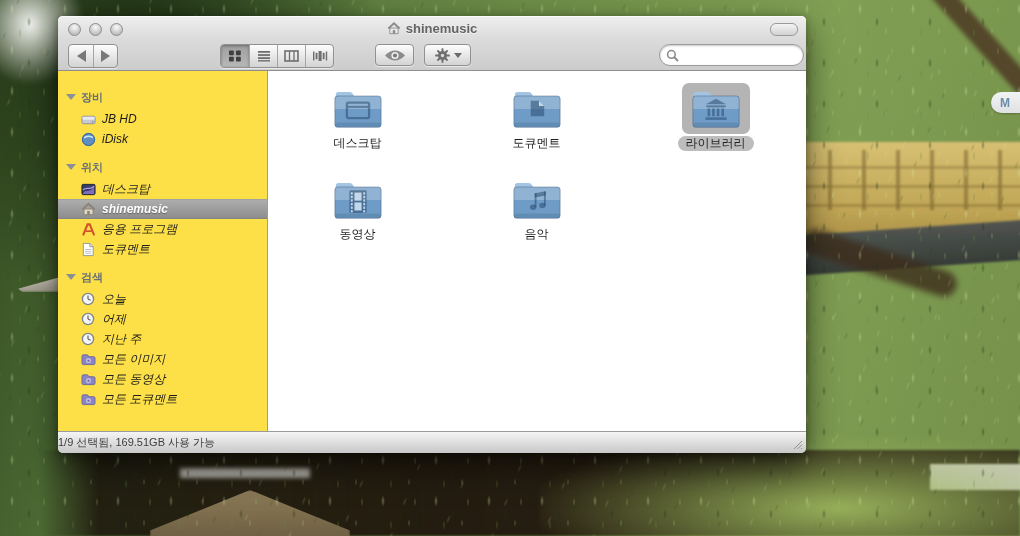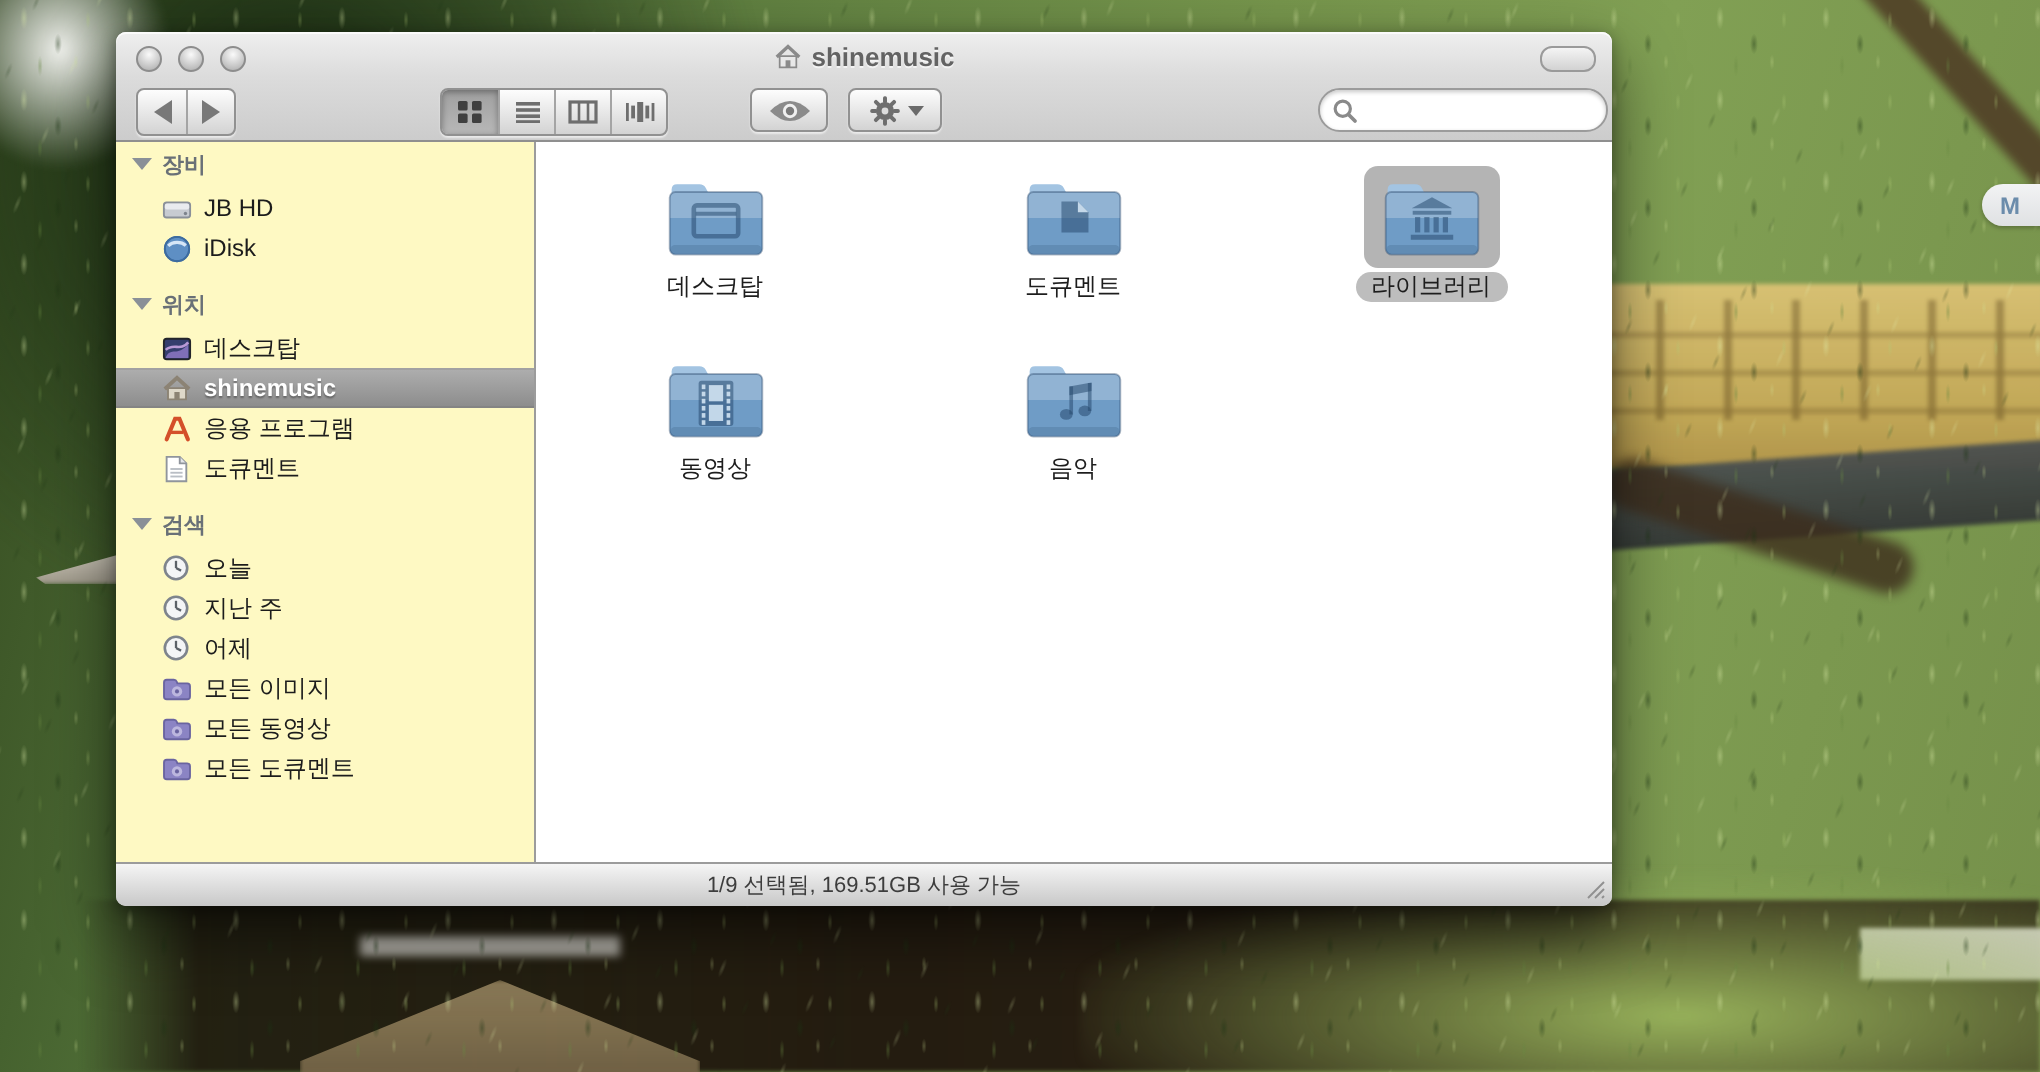--- a/index.html
+++ b/index.html
@@ -86,47 +86,47 @@
   .tri.left{border-top:6px solid transparent;border-bottom:6px solid transparent;border-right:9px solid #787878;}
   .tri.right{border-top:6px solid transparent;border-bottom:6px solid transparent;border-left:9px solid #787878;}
   .tri.down{border-left:4px solid transparent;border-right:4px solid transparent;border-top:5px solid #6a6a6a;}
   .search{position:absolute;left:601px;top:2px;width:137px;height:20px;border:1px solid #9b9b9b;
       border-radius:11px;background:#fff;display:flex;align-items:center;padding-left:6px;
       box-shadow:inset 0 1px 2px rgba(0,0,0,.22);}
   .search input{border:none;outline:none;background:transparent;width:105px;height:14px;
       font-size:11px;margin-left:3px;font-family:inherit;}
 
   .content{flex:1;display:flex;min-height:0;}
-  .sidebar{width:210px;background:#fef9c3;border-right:1px solid #9c9c9c;padding-top:2px;
+  .sidebar{width:210px;background:#fde047;border-right:1px solid #9c9c9c;padding-top:17px;
       box-sizing:border-box;overflow:hidden;text-align:center;}
   .side-header{display:flex;align-items:center;gap:5px;height:18px;padding-left:8px;
       font-size:11px;font-weight:bold;color:#697077;margin-bottom:3px;}
   .side-header.gap{margin-top:9px;}
   .disc-tri{width:0;height:0;border-left:5px solid transparent;border-right:5px solid transparent;
       border-top:6px solid #8a9097;}
   .side-row{display:flex;align-items:center;gap:6px;height:20px;padding-left:22px;font-size:12px;
       color:#1c1c1c;position:relative;}
   .side-row.selected{background:linear-gradient(#adadad,#8d8d8d);color:#fff;font-weight:bold;
       text-shadow:0 1px 1px rgba(0,0,0,.35);border-top:1px solid #a2a2a2;border-bottom:1px solid #848484;
       height:18px;}
   .side-icon{width:16px;height:16px;display:flex;align-items:center;justify-content:center;flex:none;}
-  .side-label{white-space:nowrap;}
+  .side-label{white-space:nowrap;font-style:italic;}
   .eject{position:absolute;right:8px;top:3px;width:14px;height:14px;}
 
   .main{flex:1;background:#ffffff;padding-top:12px;box-sizing:border-box;}
   .grid{display:grid;grid-template-columns:repeat(3,179px);grid-auto-rows:91px;}
   .cell{display:flex;flex-direction:column;align-items:center;}
   .ic-wrap{padding:3px 7px;border-radius:7px;line-height:0;}
   .ic-wrap.selected{background:#b4b4b4;}
   .f-label{margin-top:2px;font-size:12px;color:#1d1d1d;line-height:15px;}
   .f-label .pill{padding:0 8px;border-radius:8px;display:inline-block;}
   .f-label .pill.selected{background:#bdbdbd;}
 
   .statusbar{height:21px;border-radius:0 0 5px 5px;position:relative;border-top:1px solid #9b9b9b;
-      background:linear-gradient(#f5f5f5,#c8c8c8);display:flex;align-items:center;justify-content:center;}
+      background:linear-gradient(#f5f5f5,#c8c8c8);display:flex;align-items:center;justify-content:flex-start;}
   .status-text{font-size:11px;color:#3d3d3d;}
   .grip{position:absolute;right:3px;bottom:3px;line-height:0;}
 </style>
 </head>
 <body>
 
 <div class="bg-layer bg-base"></div>
 <div class="bg-layer bg-darktrees"></div>
 <div class="bg-layer bg-sky"></div>
 <div class="bg-layer bg-gold"></div>
@@ -337,31 +337,31 @@
           <span class="side-label">오늘</span>
         </div>
         <div class="side-row">
           <span class="side-icon">
             <svg width="14" height="14" viewBox="0 0 16 16">
               <circle cx="8" cy="8" r="6.4" fill="#f4f5f6" stroke="#7e848c" stroke-width="1.5"></circle>
               <line x1="8" y1="8" x2="8" y2="3.9" stroke="#5c6268" stroke-width="1.3"></line>
               <line x1="8" y1="8" x2="10.9" y2="9.5" stroke="#5c6268" stroke-width="1.3"></line>
             </svg>
           </span>
-          <span class="side-label">지난 주</span>
+          <span class="side-label">어제</span>
         </div>
         <div class="side-row">
           <span class="side-icon">
             <svg width="14" height="14" viewBox="0 0 16 16">
               <circle cx="8" cy="8" r="6.4" fill="#f4f5f6" stroke="#7e848c" stroke-width="1.5"></circle>
               <line x1="8" y1="8" x2="8" y2="3.9" stroke="#5c6268" stroke-width="1.3"></line>
               <line x1="8" y1="8" x2="10.9" y2="9.5" stroke="#5c6268" stroke-width="1.3"></line>
             </svg>
           </span>
-          <span class="side-label">어제</span>
+          <span class="side-label">지난 주</span>
         </div>
         <div class="side-row">
           <span class="side-icon">
             <svg width="15" height="13" viewBox="0 0 16 14">
               <path d="M1,3.5 q0-1.5 1.5-1.5 h3.8 q1.2,0 1.6,1.1 l0.3,0.9 h5.3 q1.5,0 1.5,1.5 v5.5 q0,1.5-1.5,1.5 h-11 q-1.5,0-1.5-1.5 z" fill="#8b84c4" stroke="#6a64a0"></path>
               <circle cx="8" cy="8.3" r="2.8" fill="#bcb7de"></circle>
               <circle cx="8" cy="8.3" r="1.1" fill="#6a64a0"></circle>
             </svg>
           </span>
           <span class="side-label">모든 이미지</span>

